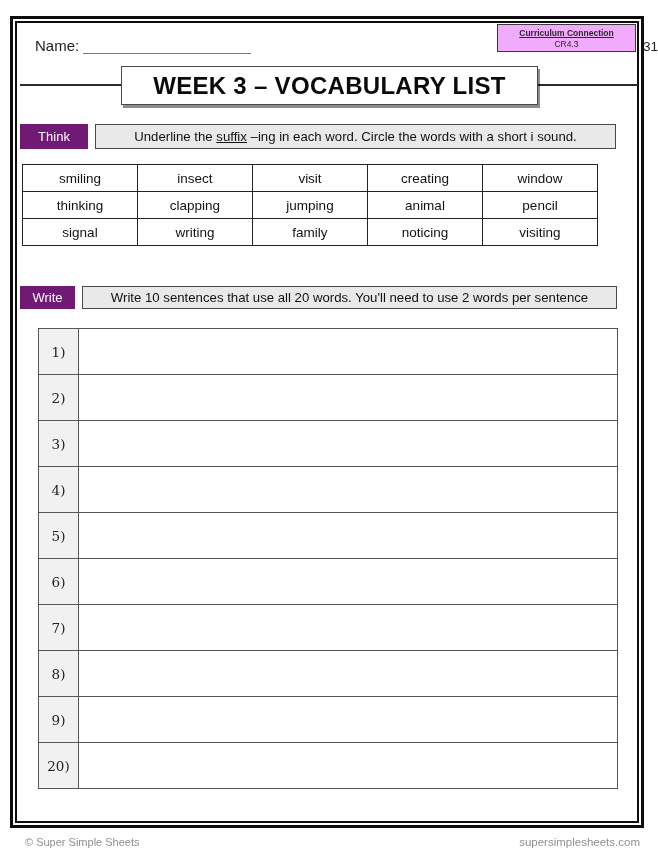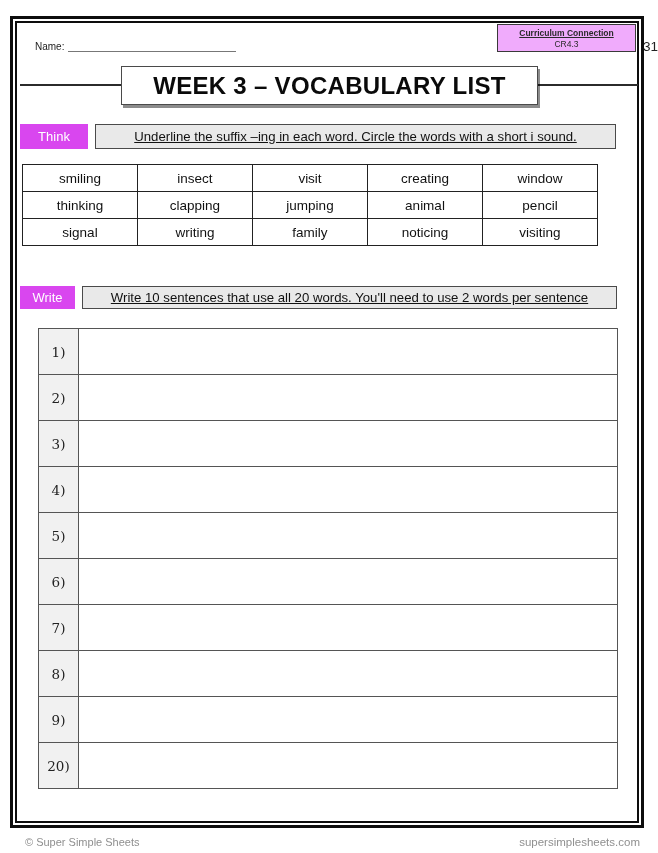--- a/index.html
+++ b/index.html
@@ -1,40 +1,40 @@
 <!DOCTYPE html>
 <html><head>
 <meta charset="utf-8">
 <style>
   html,body{margin:0;padding:0;background:#fff;}
   .page{position:relative;width:658px;height:853px;background:#fff;overflow:hidden;
         font-family:"Liberation Sans",sans-serif;color:#1a1a1a;}
   .frame{position:absolute;left:10px;top:16px;width:628px;height:806px;border:3px solid #0d0d0d;z-index:0;}
   .frame-inner{position:absolute;left:2px;top:2px;right:2px;bottom:2px;border:2px solid #0d0d0d;}
 
-  .name-row{position:absolute;left:35px;top:37px;font-size:10px;color:#222;z-index:2;}
+  .name-row{position:absolute;left:35px;top:37px;font-size:15px;color:#222;z-index:2;}
   .name-line{display:inline-block;width:168px;border-bottom:1.5px solid #777;height:14px;vertical-align:bottom;margin-left:4px;}
   .page-num{position:absolute;left:0;right:0;top:39px;text-align:right;font-size:13.5px;color:#222;z-index:2;}
 
   .curriculum{position:absolute;left:497px;top:24px;width:139px;height:28px;background:#f0abfc;
               border:1.5px solid #3a3a3a;text-align:center;font-size:8.5px;line-height:1.35;
               padding-top:3px;box-sizing:border-box;color:#2a2a2a;z-index:2;}
   .curr-title{text-decoration:underline;font-weight:bold;}
 
   .title-line{position:absolute;left:20px;top:84px;width:618px;height:2px;background:#2b2b2b;z-index:1;}
   .title-box{position:absolute;left:121px;top:66px;width:415px;height:37px;background:#fff;
              border:1.5px solid #4a4a4a;box-shadow:2px 3px 0 rgba(0,0,0,0.45);
              display:flex;align-items:center;justify-content:center;z-index:2;
              font-size:24px;font-weight:bold;letter-spacing:0.3px;color:#0a0a0a;}
 
-  .black-label{position:absolute;background:#d946ef;color:#fff;display:flex;align-items:center;
+  .black-label{position:absolute;background:#701a75;color:#fff;display:flex;align-items:center;
                justify-content:center;font-size:13px;z-index:2;}
   .gray-instruction{position:absolute;background:#e9e9e9;border:1px solid #4a4a4a;display:flex;
                     align-items:center;justify-content:center;font-size:13.2px;box-sizing:border-box;
-                    z-index:2;color:#111;white-space:pre;text-decoration:underline;}
+                    z-index:2;color:#111;white-space:pre;}
   .think-label{left:20px;top:124px;width:68px;height:25px;}
   .think-instr{left:95px;top:124px;width:521px;height:25px;}
   .write-label{left:20px;top:286px;width:55px;height:23px;}
   .write-instr{left:82px;top:286px;width:535px;height:23px;}
   .u{text-decoration:underline;}
 
   .word-table{position:absolute;left:22px;top:164px;width:576px;border-collapse:collapse;
               table-layout:fixed;z-index:2;}
   .word-table td{border:1.6px solid #222;height:24px;text-align:center;font-size:13.5px;
                  color:#111;background:#fff;}

